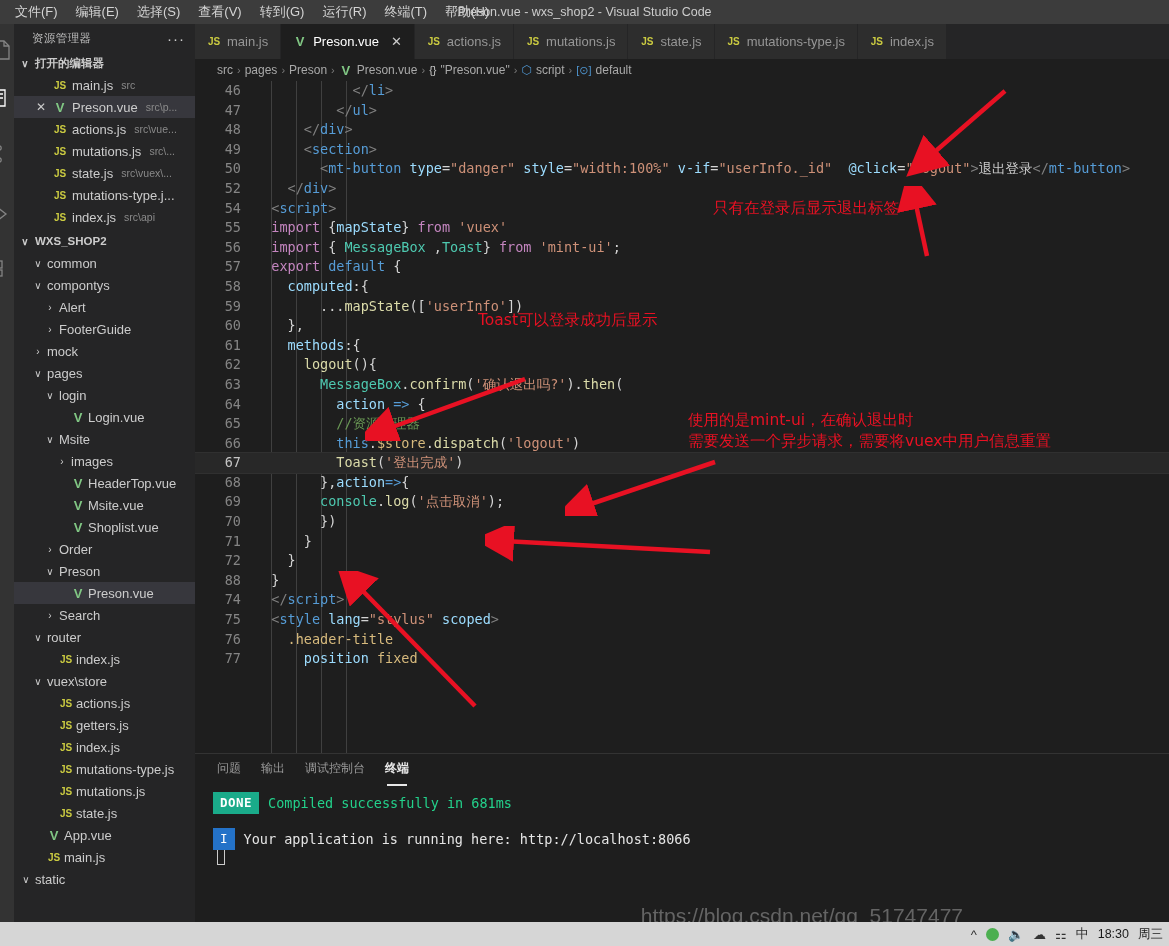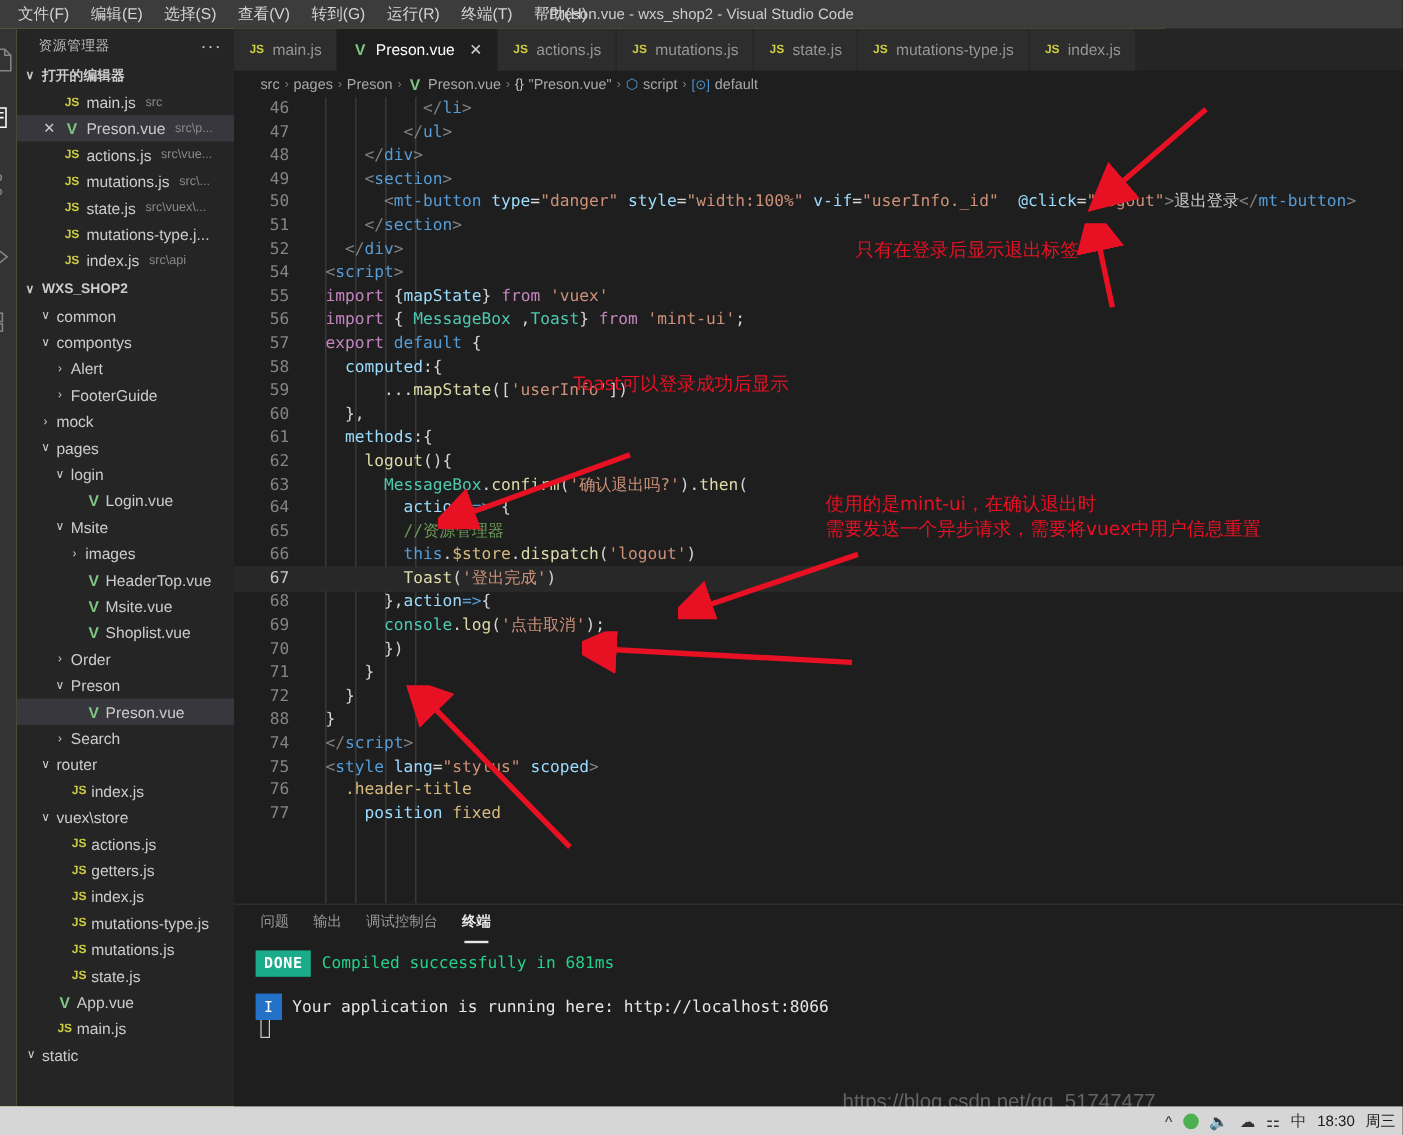--- a/index.html
+++ b/index.html
@@ -199,21 +199,21 @@
   }
   .tray {
     position:absolute; right:6px; top:0; height:24px;
     display:flex; align-items:center; gap:9px;
     font-size:12.5px; color:#1a1a1a;
   }
   .tray-ic { font-size:13px; color:#333; }
   .tray-dot { width:13px;height:13px;border-radius:50%;background:#4caf50; }
   .watermark {
     position:absolute; right:8px; bottom:18px;
-    font-size:17px; color:#7c7c7c; opacity:.75;
+    font-size:21px; color:#7c7c7c; opacity:.75;
     font-family:"Liberation Sans", sans-serif; white-space:nowrap;
   }
 </style>
 </head>
 <body>
 
 <div id="app">
 
   <div class="titlebar">
     <div class="menu" id="menu-bar">
@@ -513,21 +513,20 @@
       <div class="indent-guide" style="left:76px;"></div>
       <div class="indent-guide" style="left:101px;"></div>
       <div class="indent-guide" style="left:126px;"></div>
       <div class="indent-guide" style="left:151px;"></div>
       <div id="code-lines">
           <div class="code-line"><span class="ln">46</span><span class="ctext"><span class="t-br">            &lt;/</span><span class="t-tag">li</span><span class="t-br">&gt;</span></span></div>
           <div class="code-line"><span class="ln">47</span><span class="ctext"><span class="t-br">          &lt;/</span><span class="t-tag">ul</span><span class="t-br">&gt;</span></span></div>
           <div class="code-line"><span class="ln">48</span><span class="ctext"><span class="t-br">      &lt;/</span><span class="t-tag">div</span><span class="t-br">&gt;</span></span></div>
           <div class="code-line"><span class="ln">49</span><span class="ctext"><span class="t-br">      &lt;</span><span class="t-tag">section</span><span class="t-br">&gt;</span></span></div>
           <div class="code-line"><span class="ln">50</span><span class="ctext"><span class="t-br">        &lt;</span><span class="t-tag">mt-button</span><span class="t-plain"> </span><span class="t-attr">type</span><span class="t-plain">=</span><span class="t-str">"danger"</span><span class="t-plain"> </span><span class="t-attr">style</span><span class="t-plain">=</span><span class="t-str">"width:100%"</span><span class="t-plain"> </span><span class="t-attr">v-if</span><span class="t-plain">=</span><span class="t-str">"userInfo._id"</span><span class="t-plain">  </span><span class="t-attr">@click</span><span class="t-plain">=</span><span class="t-str">"logout"</span><span class="t-br">&gt;</span><span class="t-txt">退出登录</span><span class="t-br">&lt;/</span><span class="t-tag">mt-button</span><span class="t-br">&gt;</span></span></div>
-          <div class="code-line"><span class="ln">51</span><span class="ctext"><span class="t-br">      &lt;/</span><span class="t-tag">section</span><span class="t-br">&gt;</span></span></div>
           <div class="code-line"><span class="ln">52</span><span class="ctext"><span class="t-br">    &lt;/</span><span class="t-tag">div</span><span class="t-br">&gt;</span></span></div>
           <div class="code-line"><span class="ln">54</span><span class="ctext"><span class="t-br">  &lt;</span><span class="t-tag">script</span><span class="t-br">&gt;</span></span></div>
           <div class="code-line"><span class="ln">55</span><span class="ctext"><span class="t-kw">  import</span><span class="t-plain"> </span><span class="t-punct">{</span><span class="t-var">mapState</span><span class="t-punct">}</span><span class="t-kw"> from</span><span class="t-plain"> </span><span class="t-str">'vuex'</span></span></div>
           <div class="code-line"><span class="ln">56</span><span class="ctext"><span class="t-kw">  import</span><span class="t-plain"> </span><span class="t-punct">{ </span><span class="t-cls">MessageBox</span><span class="t-plain"> ,</span><span class="t-cls">Toast</span><span class="t-punct">}</span><span class="t-kw"> from</span><span class="t-plain"> </span><span class="t-str">'mint-ui'</span><span class="t-plain">;</span></span></div>
           <div class="code-line"><span class="ln">57</span><span class="ctext"><span class="t-kw">  export</span><span class="t-kw2"> default</span><span class="t-plain"> {</span></span></div>
           <div class="code-line"><span class="ln">58</span><span class="ctext"><span class="t-var">    computed</span><span class="t-plain">:{</span></span></div>
           <div class="code-line"><span class="ln">59</span><span class="ctext"><span class="t-plain">        ...</span><span class="t-fn">mapState</span><span class="t-plain">([</span><span class="t-str">'userInfo'</span><span class="t-plain">])</span></span></div>
           <div class="code-line"><span class="ln">60</span><span class="ctext"><span class="t-plain">    },</span></span></div>
           <div class="code-line"><span class="ln">61</span><span class="ctext"><span class="t-var">    methods</span><span class="t-plain">:{</span></span></div>
           <div class="code-line"><span class="ln">62</span><span class="ctext"><span class="t-fn">      logout</span><span class="t-plain">(){</span></span></div>

